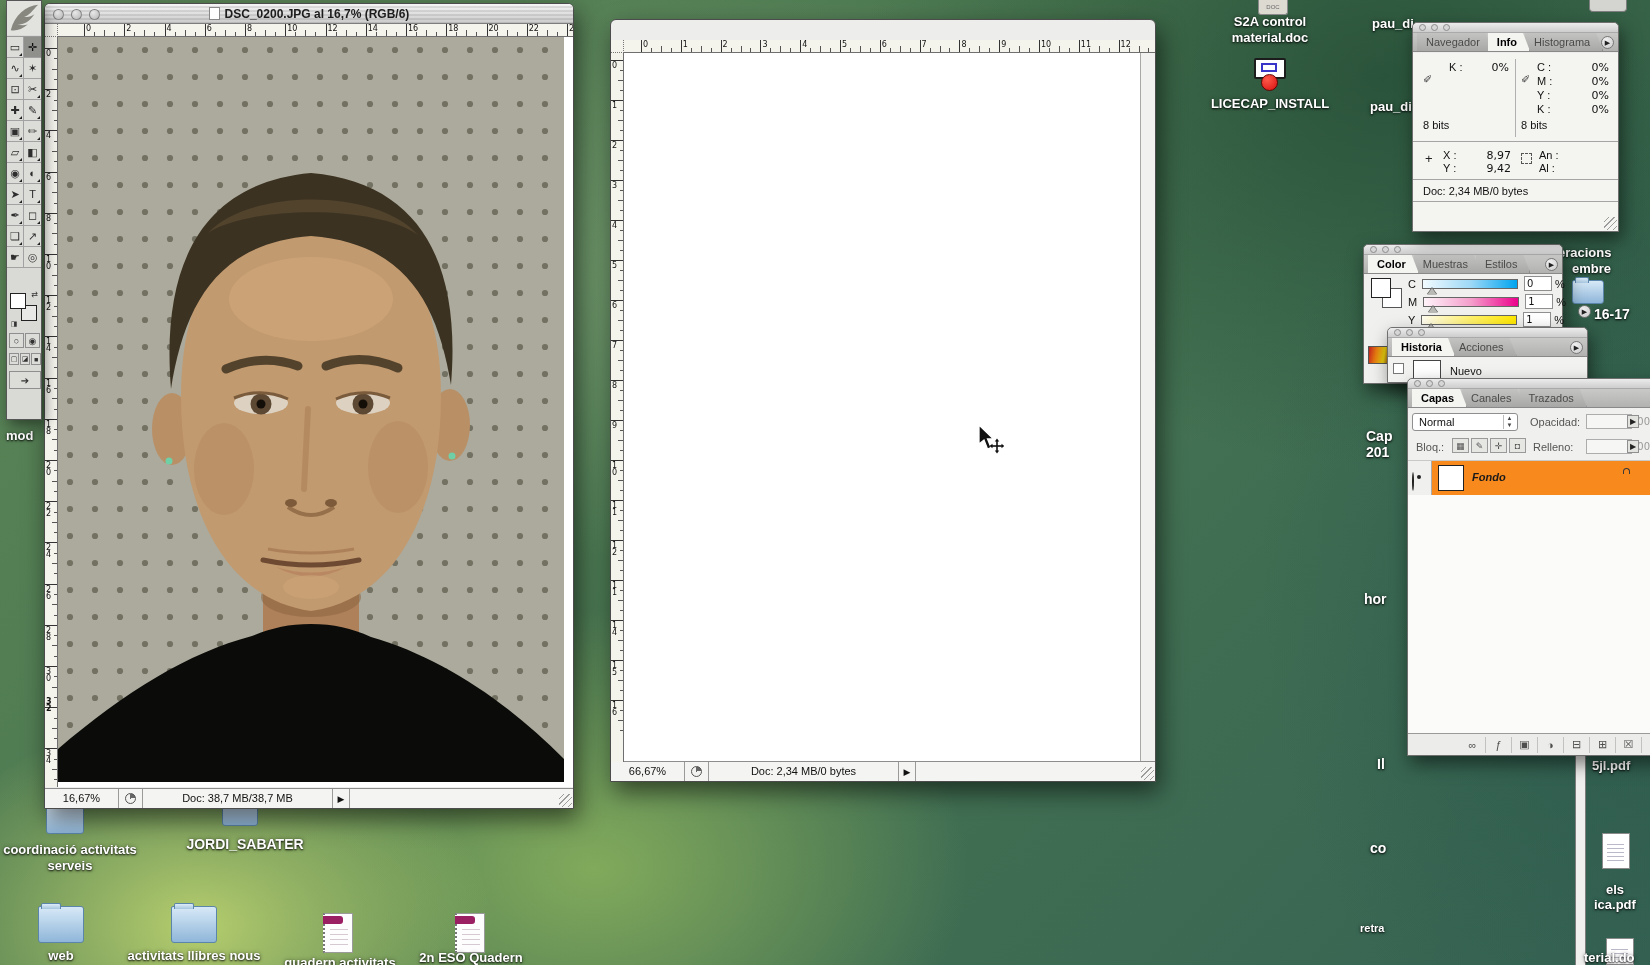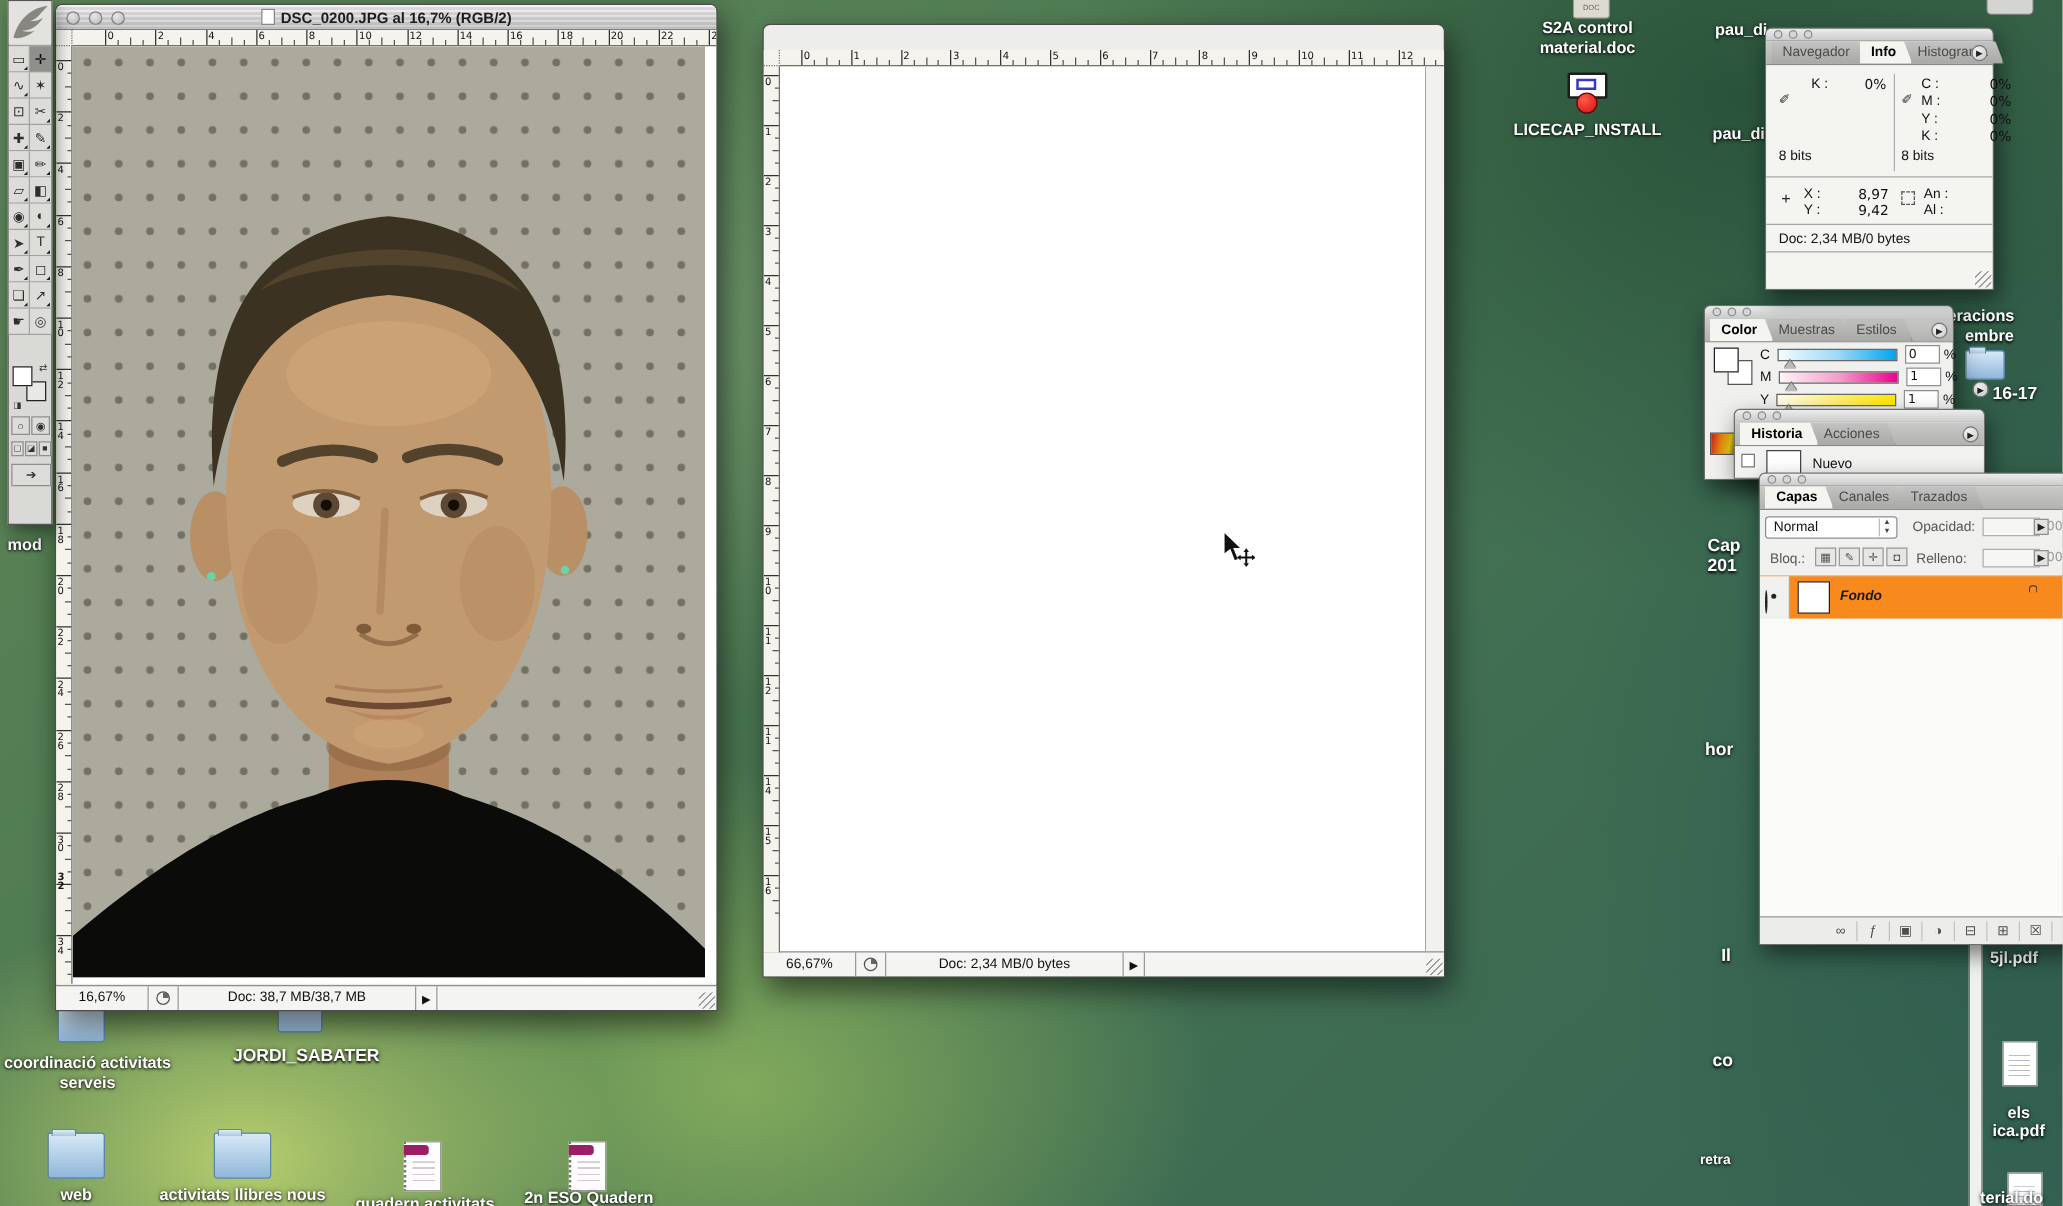--- a/index.html
+++ b/index.html
@@ -202,21 +202,21 @@
 <div class="dlabel ctr" style="left:412px;top:950px;width:118px;">2n ESO Quadern</div>
 
 <div class="window" id="w1" style="left:44px;top:3px;width:530px;height:806px;z-index:10;">
   <div class="titlebar">
     <div class="lights">
       <div class="light l-inact"></div>
       <div class="light l-inact"></div>
       <div class="light l-inact"></div>
     </div>
     <span class="pageicon"></span>
-    <span>DSC_0200.JPG al 16,7% (RGB/2)</span>
+    <span>DSC_0200.JPG al 16,7% (RGB/6)</span>
   </div>
   <div class="corner" style="left:0;top:20px;"></div>
   <div class="ruler ruler-h" id="w1-hruler" style="left:13px;top:20px;right:0;">
       <div class="rtick-h" style="left: 26px;"></div>
       <div class="rlab-h" style="left: 28px;">0</div>
       <div class="rminor-h" style="left: 36.0625px;"></div>
       <div class="rminor-h" style="left: 46.125px; height: 6px;"></div>
       <div class="rminor-h" style="left: 56.1875px;"></div>
       <div class="rtick-h" style="left: 66.25px;"></div>
       <div class="rlab-h" style="left: 68.25px;">2</div>
@@ -692,21 +692,21 @@
   <div class="tbtn" style="left:22px;top:288px;width:11px;height:11px;font-size:8px;border:none;background:none;">⇄</div>
   <div class="tbtn" style="left:2px;top:318px;width:10px;height:10px;font-size:7px;border:none;background:none;">◨</div>
   <div class="tbtn" style="left:2px;top:332px;width:15px;height:15px;font-size:9px;">○</div>
   <div class="tbtn" style="left:18px;top:332px;width:15px;height:15px;font-size:9px;">◉</div>
   <div class="tbtn" style="left:2px;top:352px;width:10px;height:12px;font-size:7px;">▢</div>
   <div class="tbtn" style="left:13px;top:352px;width:10px;height:12px;font-size:7px;">◪</div>
   <div class="tbtn" style="left:24px;top:352px;width:10px;height:12px;font-size:7px;">■</div>
   <div class="tbtn" style="left:2px;top:370px;width:32px;height:18px;font-size:10px;">➔</div>
 </div>
 
-<div class="palette" style="left:1412px;top:22px;width:183px;height:210px;z-index:20;">
+<div class="palette" style="left:1412px;top:22px;width:207px;height:210px;z-index:20;">
   <div class="pdots">
       <span class="pdot"></span>
       <span class="pdot"></span>
       <span class="pdot"></span>
     </div>
   <div class="tabbar" id="info-tabs">
       <div class="tab">Navegador</div>
       <div class="tab active">Info</div>
       <div class="tab">Histograma</div>
       <div class="pmenu">▶</div>

